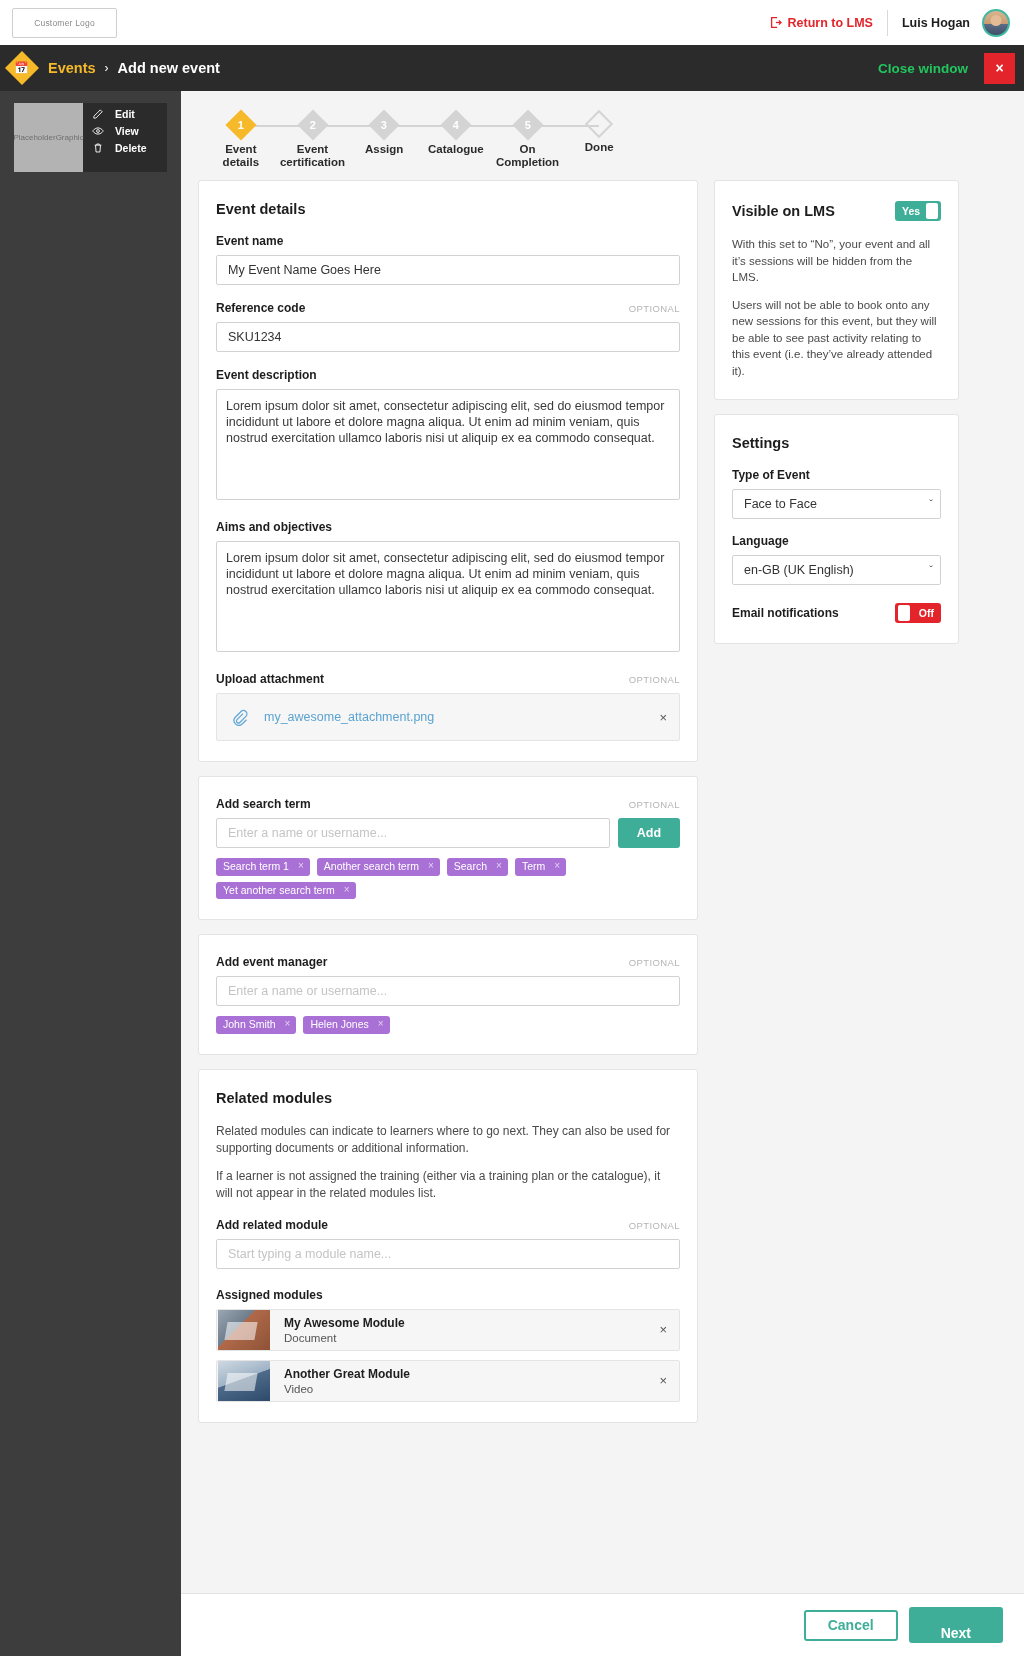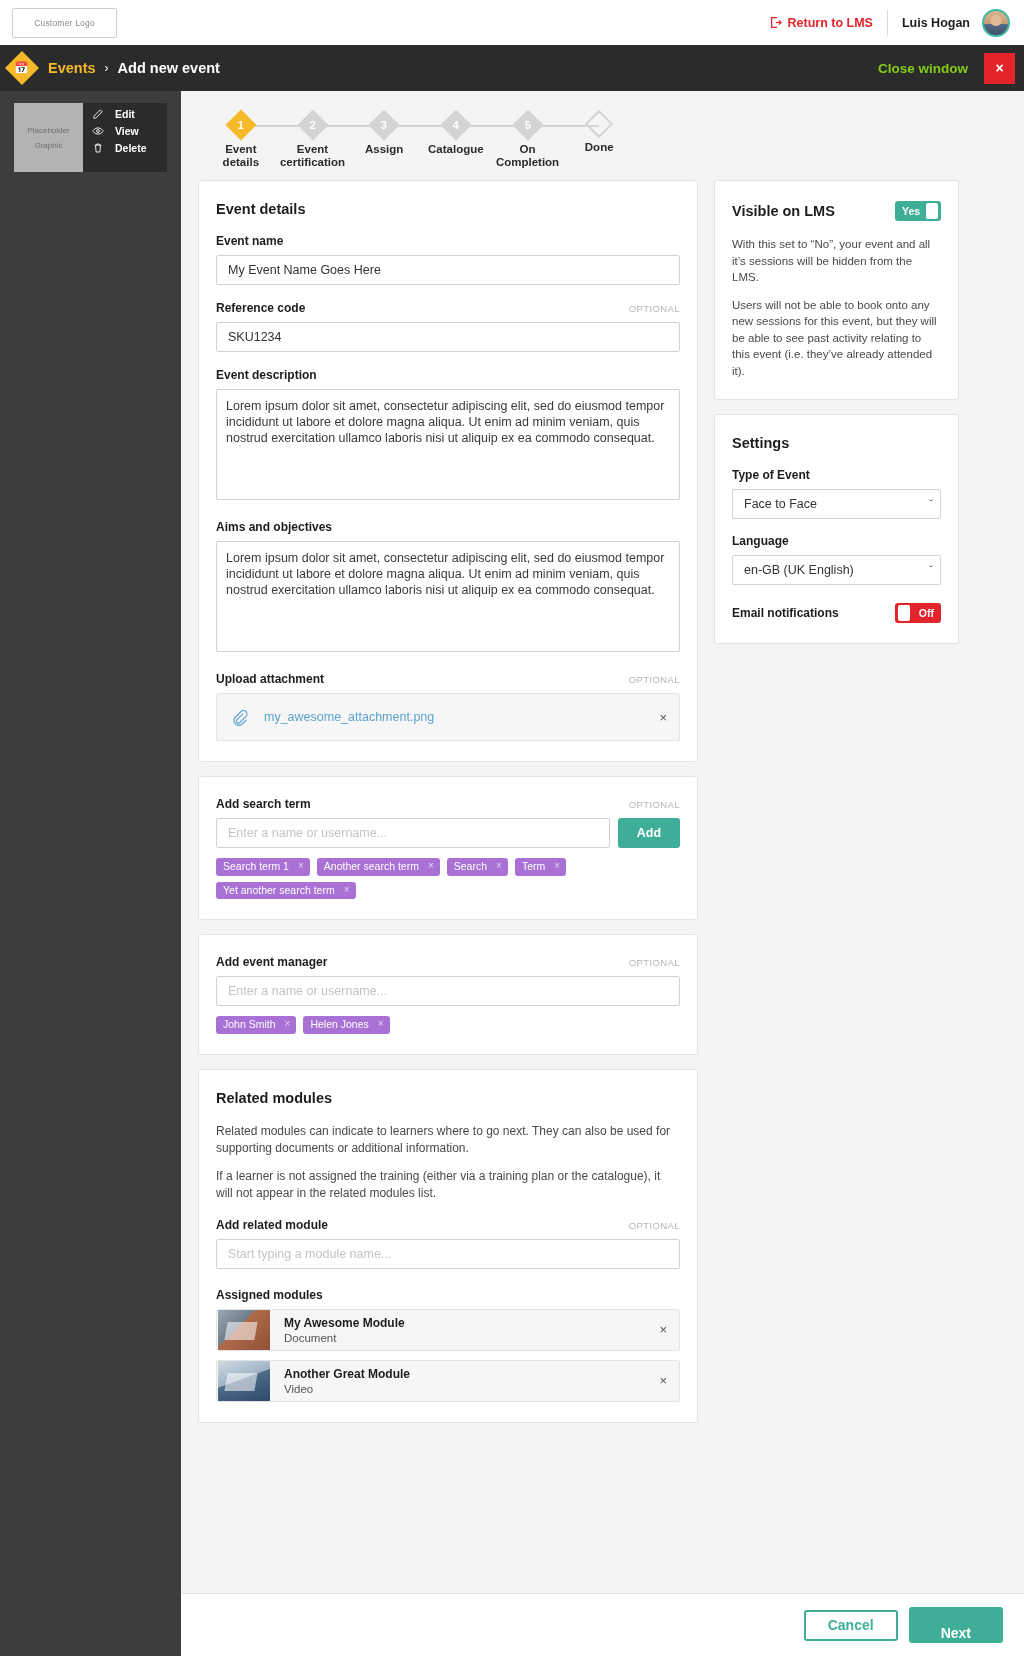--- a/index.html
+++ b/index.html
@@ -118,21 +118,21 @@
   .crumb-right {
     margin-left: auto;
     display: flex;
     align-items: stretch;
     height: 100%;
   }
   .close-label {
     display: flex; align-items: center;
     font-size: 13.5px;
     font-weight: bold;
-    color: #84cc16;
+    color: #22c55e;
     padding-right: 16px;
     margin-left: 28px;
   }
   .close-x {
     width: 31px;
     background: #e3242b;
     color: #fff;
     display: flex;
     align-items: center;
     justify-content: center;
@@ -153,21 +153,21 @@
   }
   .thumbcard {
     display: flex;
     background: #2b2b2b;
     width: 153px;
   }
   .thumb {
     width: 69px; height: 69px;
     background: #b3b3b3;
     display: flex;
-    flex-direction: column;
+    flex-direction: row;
     align-items: center;
     justify-content: center;
     color: #6f6f6f;
     font-size: 8px;
     line-height: 15px;
     flex: none;
   }
   .thumb-actions {
     padding: 5px 0 0 9px;
     display: flex;

